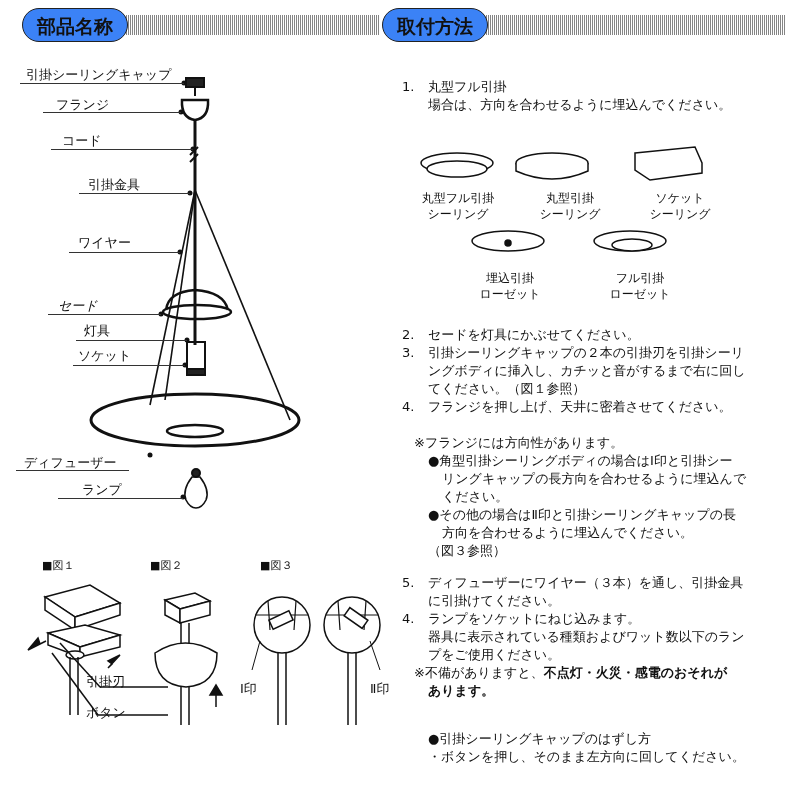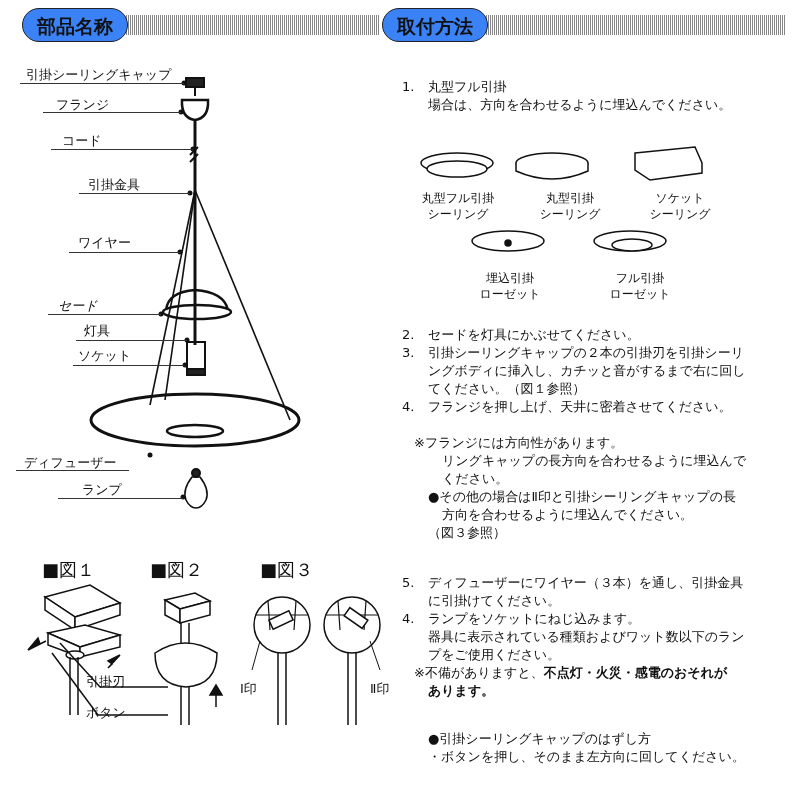--- a/index.html
+++ b/index.html
@@ -11,21 +11,21 @@
   .dots { position:absolute; height:20px;
           background-image: repeating-linear-gradient(90deg,#222 0 1px,#fff 1px 2px),
                             repeating-linear-gradient(0deg,#fff 0 1px, transparent 1px 2px);
           background-blend-mode:normal; opacity:0.55; }
   .label { position:absolute; font-size:13px; white-space:nowrap; line-height:14px; }
   .lline { position:absolute; height:0; border-top:1.5px solid #333; }
   .step { position:absolute; font-size:13px; line-height:18px; white-space:nowrap; }
   .num { display:inline-block; width:26px; }
   .indent { padding-left:26px; }
   .cap { position:absolute; font-size:12px; line-height:16px; text-align:center; white-space:nowrap; }
-  .figt { position:absolute; font-size:18px; }
+  .figt { position:absolute; font-size:11px; }
   b { font-weight:bold; }
   svg { position:absolute; overflow:visible; }
 </style>
 </head>
 <body>
 
 <div class="pill" style="left:22px;top:8px;width:106px;">部品名称</div>
 <div class="dots" style="left:126px;top:15px;width:254px;"></div>
 <div class="pill" style="left:382px;top:8px;width:106px;">取付方法</div>
 <div class="dots" style="left:486px;top:15px;width:300px;"></div>
@@ -188,20 +188,21 @@
 <div class="step" style="left:402px;top:326px;">
   <div><span class="num">2.</span><span>セードを灯具にかぶせてください。</span></div>
   <div><span class="num">3.</span><span>引掛シーリングキャップの２本の引掛刃を引掛シーリ</span></div>
   <div class="indent">ングボディに挿入し、カチッと音がするまで右に回し</div>
   <div class="indent">てください。（図１参照）</div>
   <div><span class="num">4.</span><span>フランジを押し上げ、天井に密着させてください。</span></div>
 </div>
 
 <div class="step" style="left:414px;top:434px;">
   <div>※フランジには方向性があります。</div>
+  <div style="padding-left:14px">●角型引掛シーリングボディの場合はⅠ印と引掛シー</div>
   <div style="padding-left:28px">リングキャップの長方向を合わせるように埋込んで</div>
   <div style="padding-left:28px">ください。</div>
   <div style="padding-left:14px">●その他の場合はⅡ印と引掛シーリングキャップの長</div>
   <div style="padding-left:28px">方向を合わせるように埋込んでください。</div>
   <div style="padding-left:14px">（図３参照）</div>
 </div>
 
 <div class="step" style="left:402px;top:574px;">
   <div><span class="num">5.</span><span>ディフューザーにワイヤー（３本）を通し、引掛金具</span></div>
   <div class="indent">に引掛けてください。</div>

